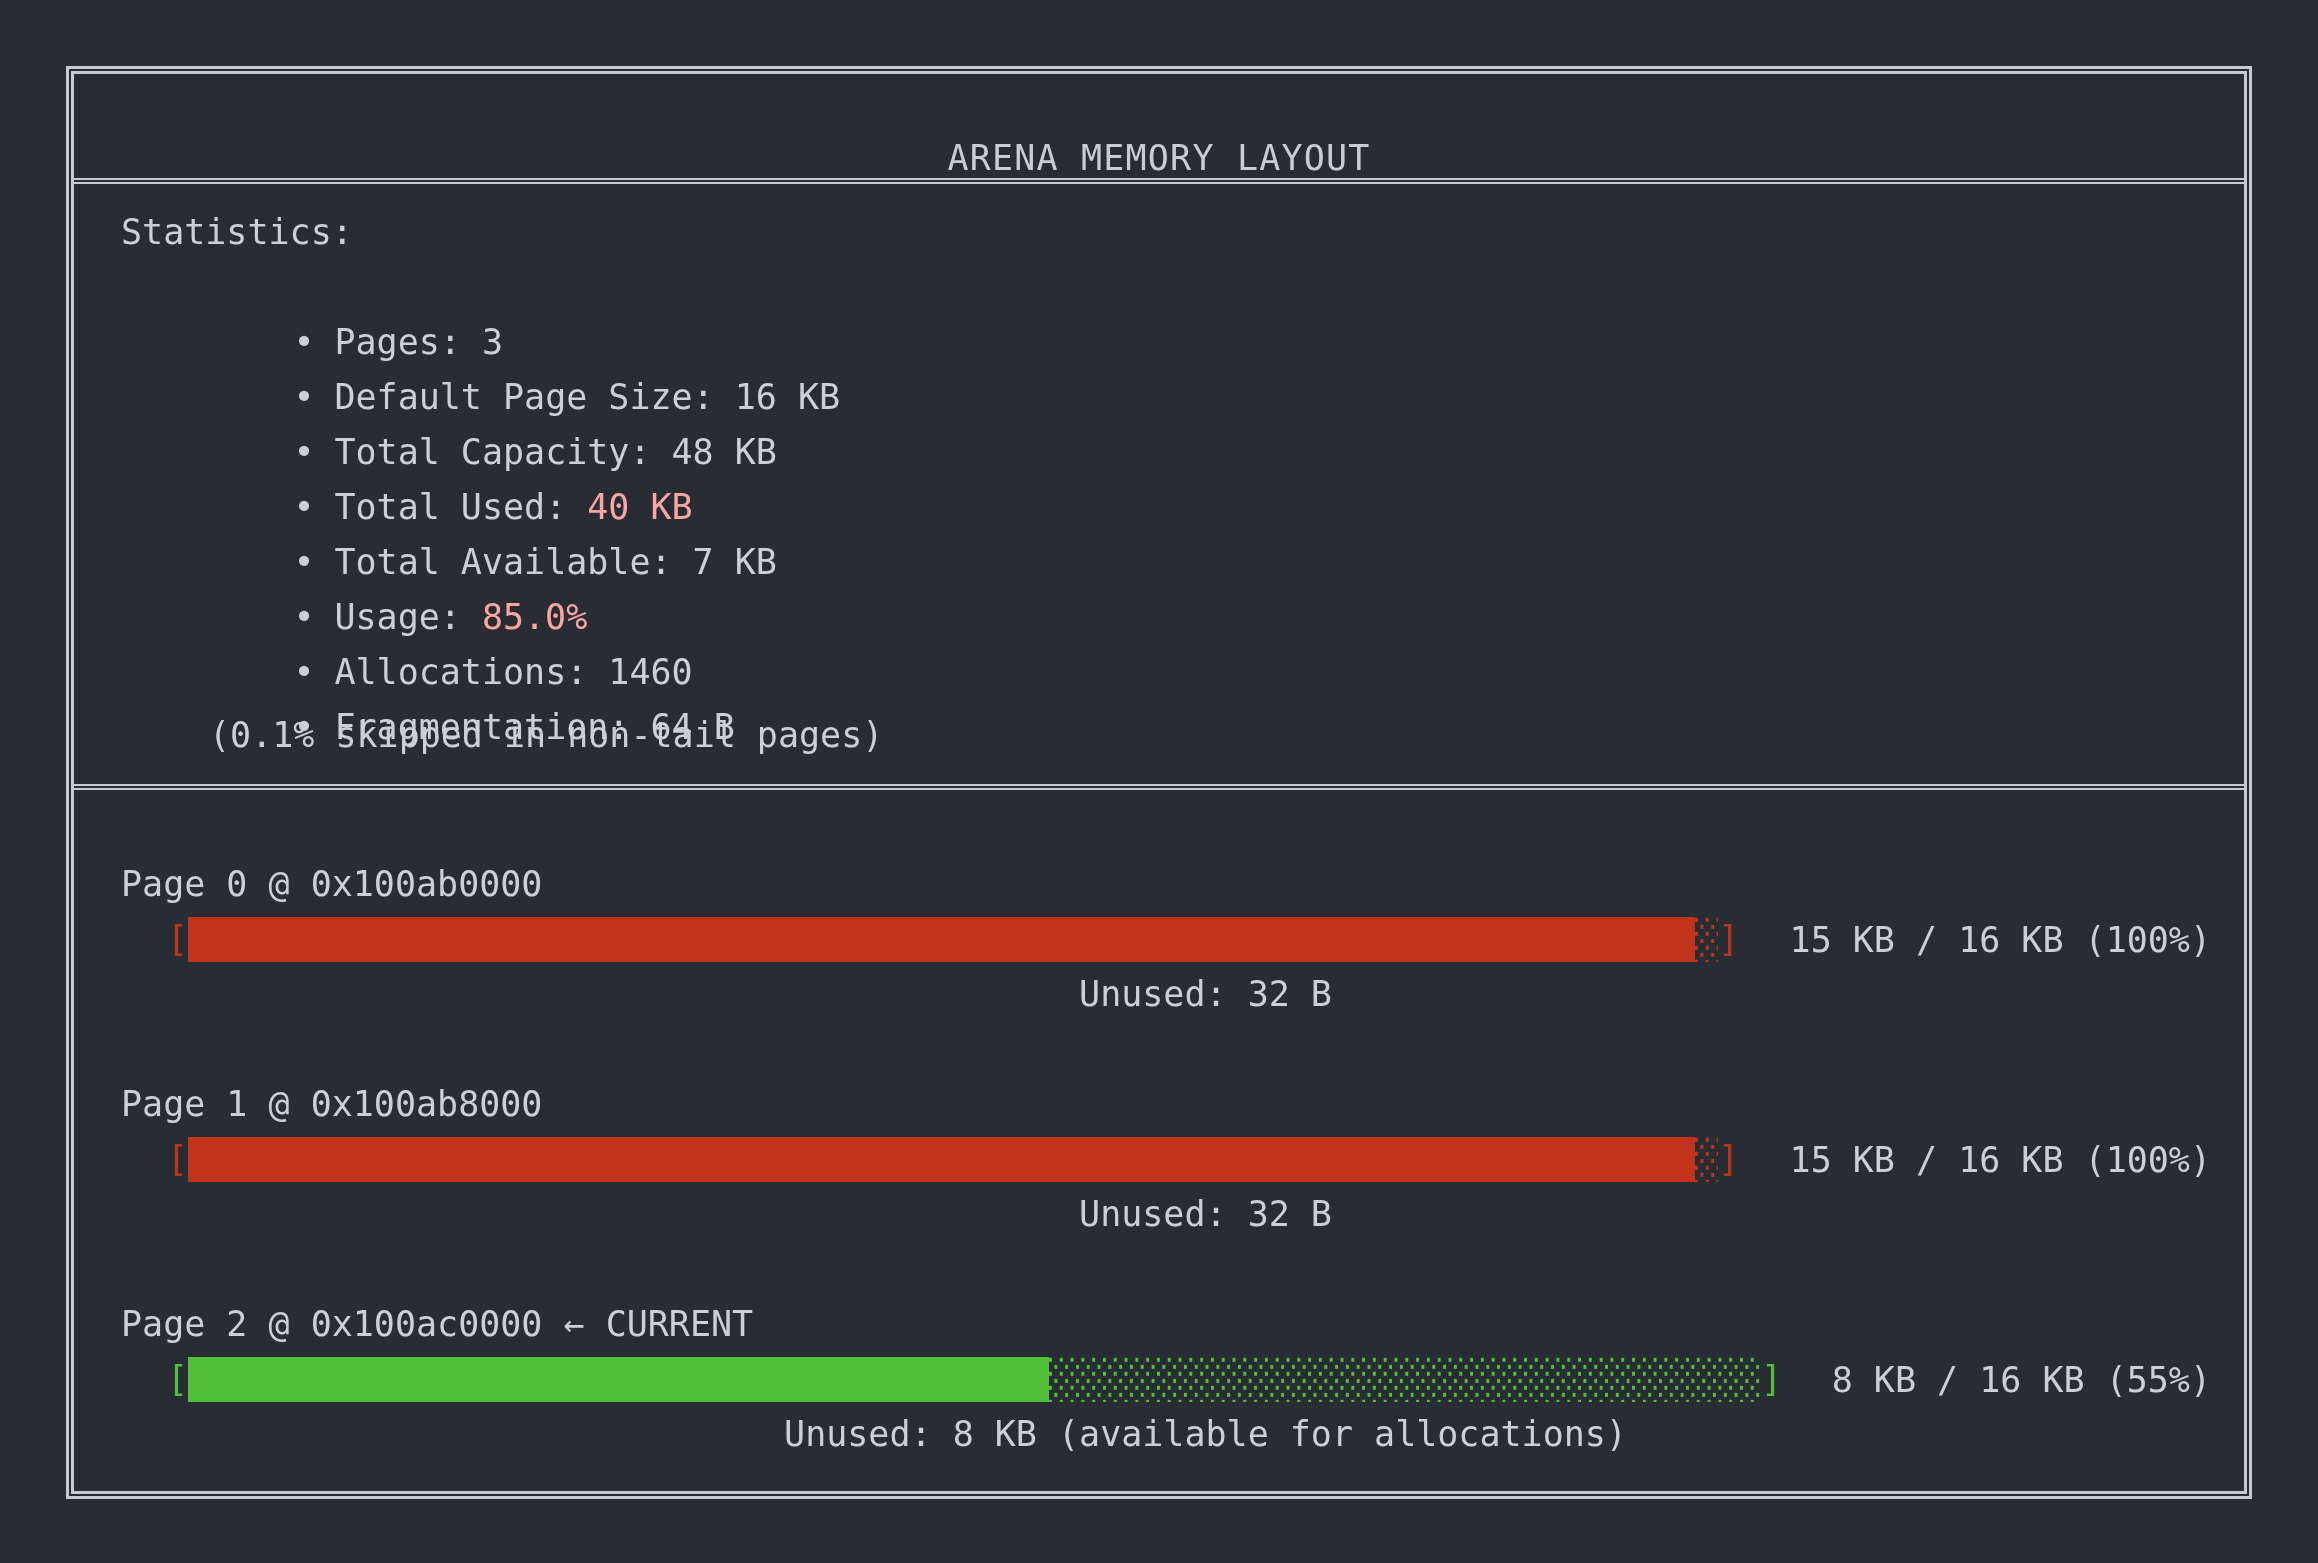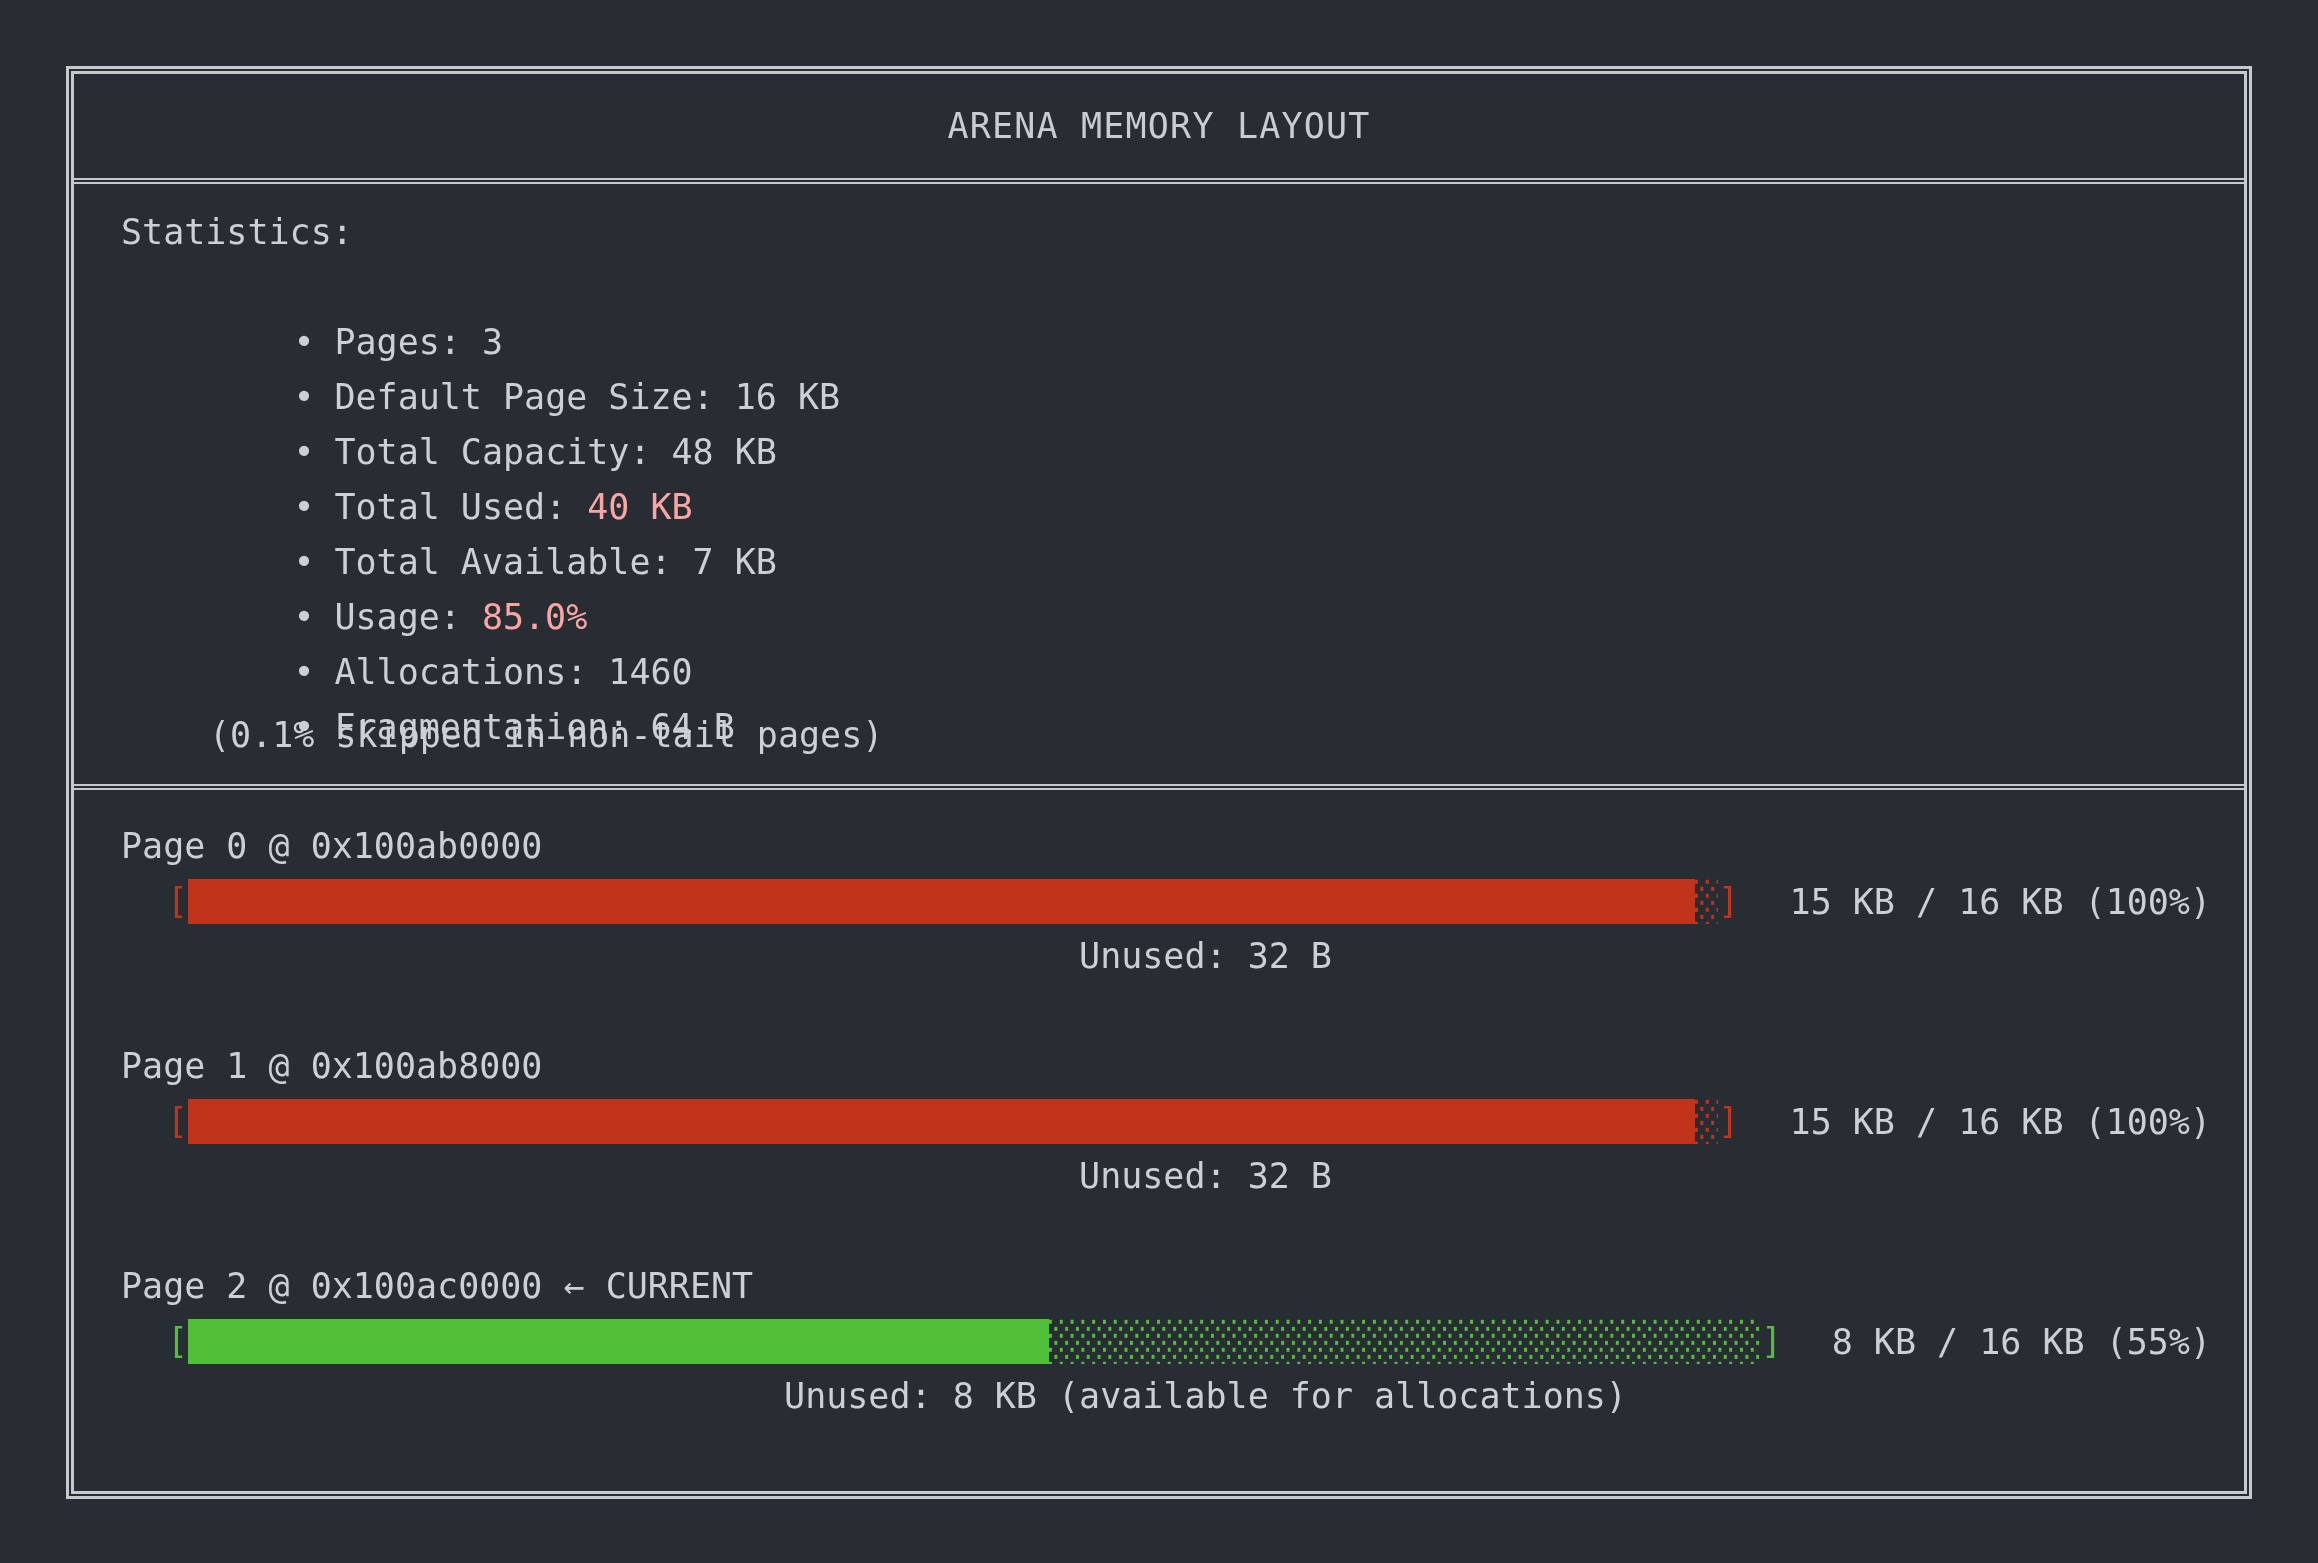--- a/index.html
+++ b/index.html
@@ -21,21 +21,21 @@
     left: 66px;
     top: 66px;
     width: 2186px;
     height: 1433px;
     box-sizing: border-box;
     border: 8.3px double #c7cacd;
   }
   .title-section {
     height: 104px;
     display: flex;
-    align-items: center;
+    align-items: flex-end;
     justify-content: center;
   }
   .title-text {
     letter-spacing: 1.2px;
     color: #c9cdd2;
     white-space: pre;
   }
   .divider {
     height: 0;
     border-top: 6.6px double #c7cacd;
@@ -47,21 +47,22 @@
     height: 55px;
     line-height: 55px;
     white-space: pre;
   }
   .stat-row { padding-left: 46px; }
   .bullet { display: inline-block; width: 41px; }
   .stat-value { margin-left: 21px; }
   .hl { color: #fca5a5; }
   .footnote { padding-left: 88px; margin-top: 8px; }
   .pages-section {
-    padding: 29px 0 0 47px;
+    padding: 44px 0 0 47px;
+    margin-top: 23px;
   }
   .page-group + .page-group { margin-top: 55px; }
   .bar-row {
     position: relative;
     height: 55px;
     display: flex;
     align-items: center;
     padding-left: 46px;
   }
   .bracket {

